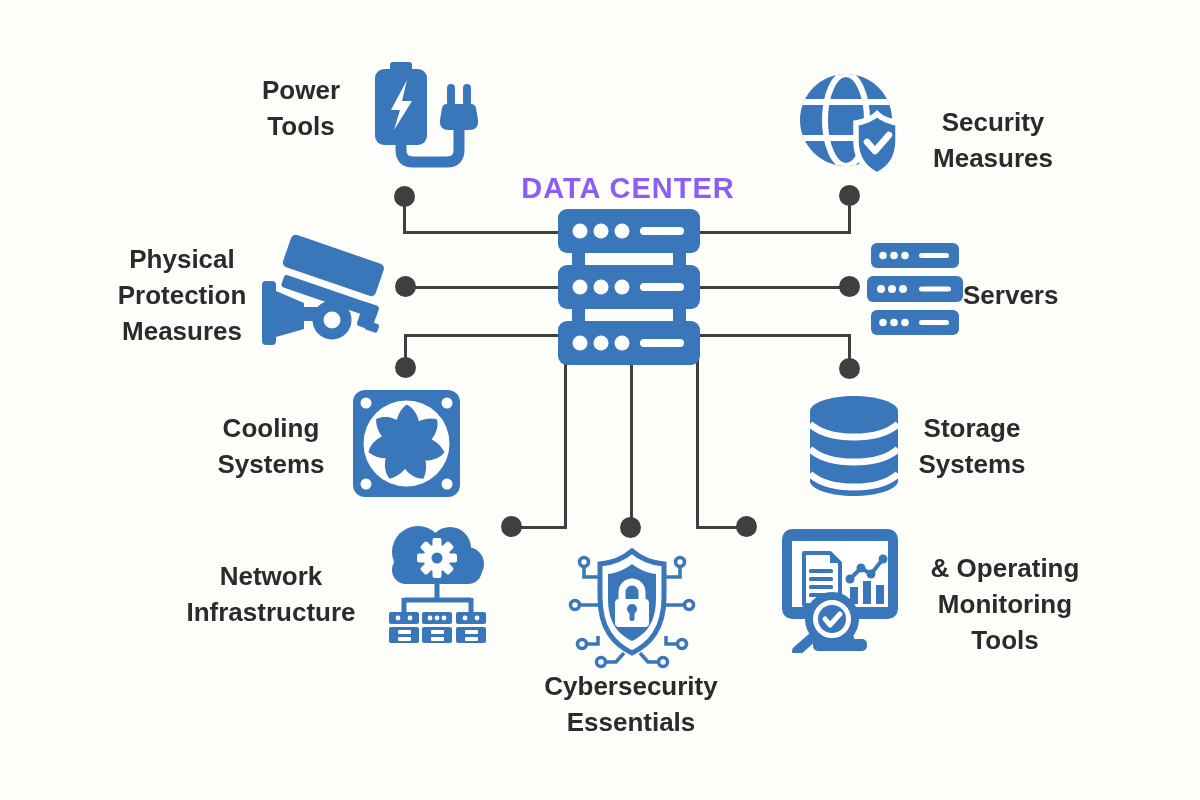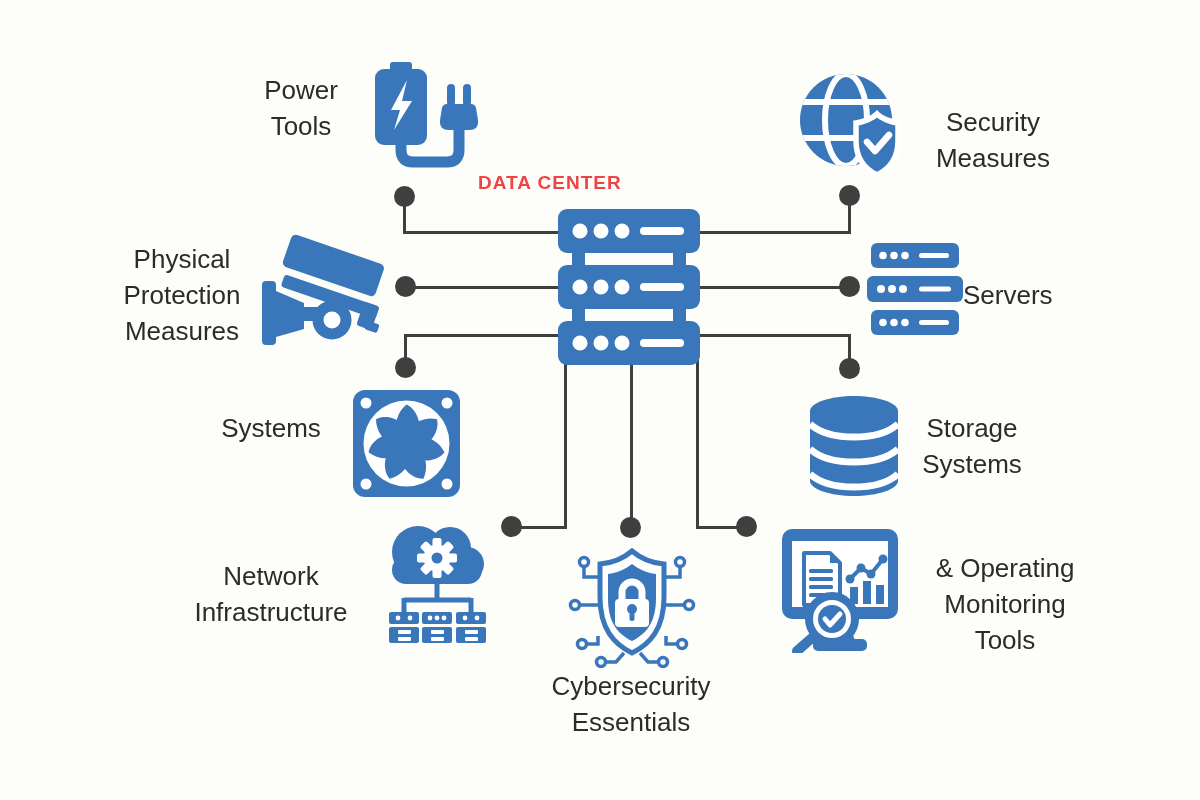--- a/index.html
+++ b/index.html
@@ -1,21 +1,21 @@
 <!DOCTYPE html>
 <html><head>
 <meta charset="utf-8">
 <style>
   html,body{margin:0;padding:0;}
   body{width:1200px;height:800px;background:#fdfdfa;overflow:hidden;
        font-family:"Liberation Sans",sans-serif;}
   #canvas{position:relative;width:1200px;height:800px;}
-  .title{position:absolute;left:478px;top:172px;width:300px;
-         font-size:19px;font-weight:800;letter-spacing:1px;color:#ef4444;}
-  .label{position:absolute;color:#2b2b2b;font-size:26px;font-weight:400;
+  .title{position:absolute;left:478px;top:172px;width:300px;text-align:center;
+         font-size:29px;font-weight:800;letter-spacing:1px;color:#8b5cf6;}
+  .label{position:absolute;color:#2b2b2b;font-size:26px;font-weight:700;
          line-height:36px;text-align:center;}
   .label span{display:block;}
   .cline{position:absolute;background:#3f3f3f;}
   .dot{position:absolute;width:21px;height:21px;border-radius:50%;background:#3f3f3f;}
   .icon{position:absolute;}
 </style>
 </head>
 <body>
 
 <div id="canvas">
@@ -293,20 +293,21 @@
     <span>Physical</span>
     <span>Protection</span>
     <span>Measures</span>
   </div>
 
   <div class="label" style="left:963px;top:277px;width:140px;text-align:left">
     <span>Servers</span>
   </div>
 
   <div class="label" style="left:181px;top:410px;width:180px">
+    <span>Cooling</span>
     <span>Systems</span>
   </div>
 
   <div class="label" style="left:882px;top:410px;width:180px">
     <span>Storage</span>
     <span>Systems</span>
   </div>
 
   <div class="label" style="left:501px;top:668px;width:260px">
     <span>Cybersecurity</span>

